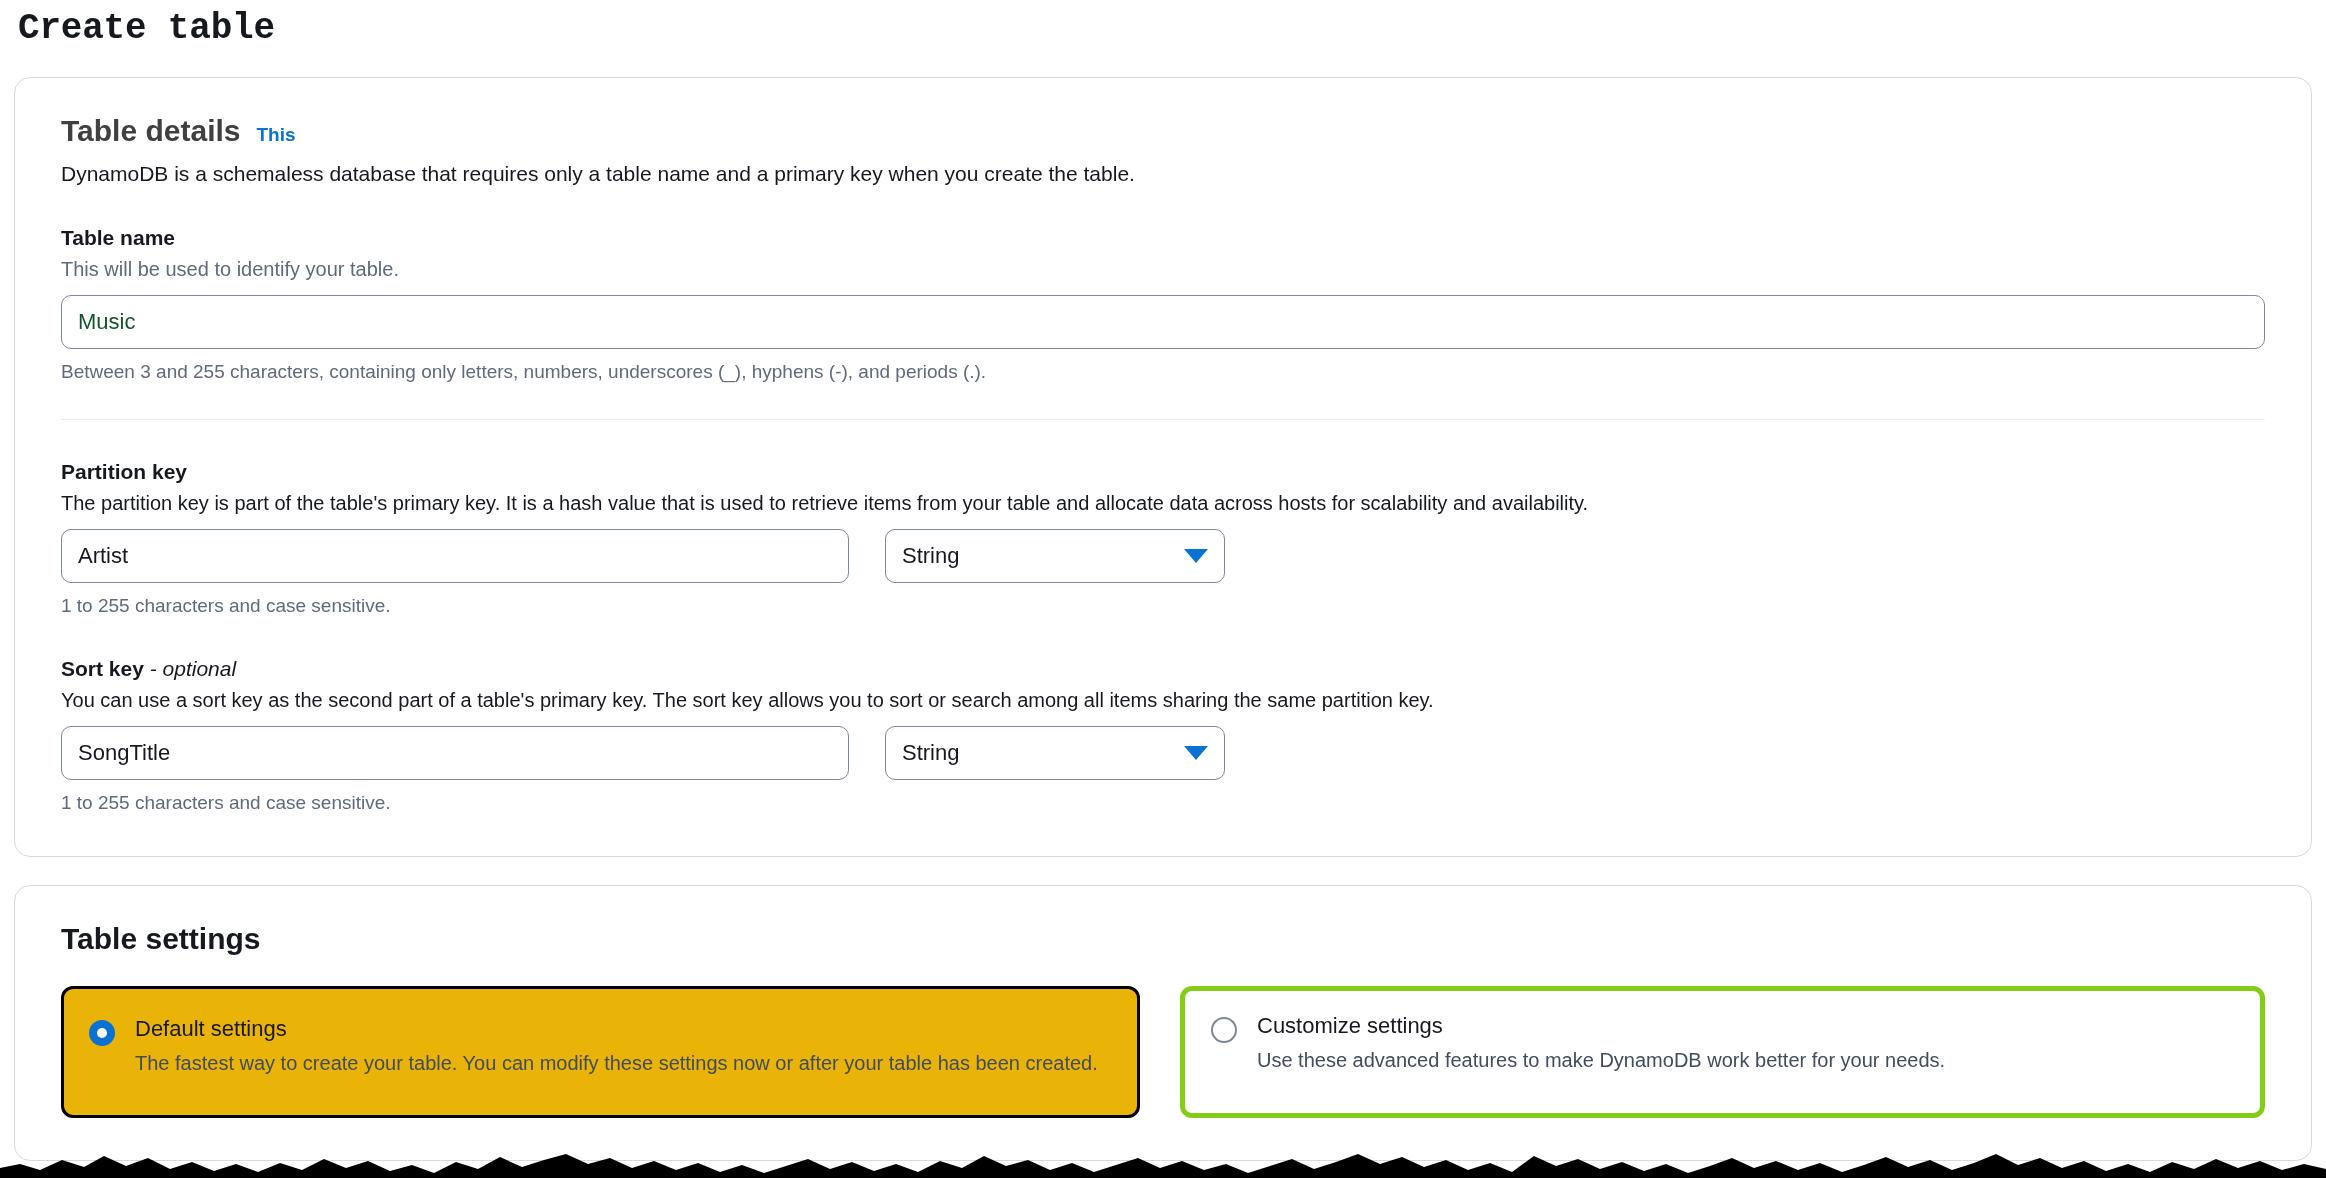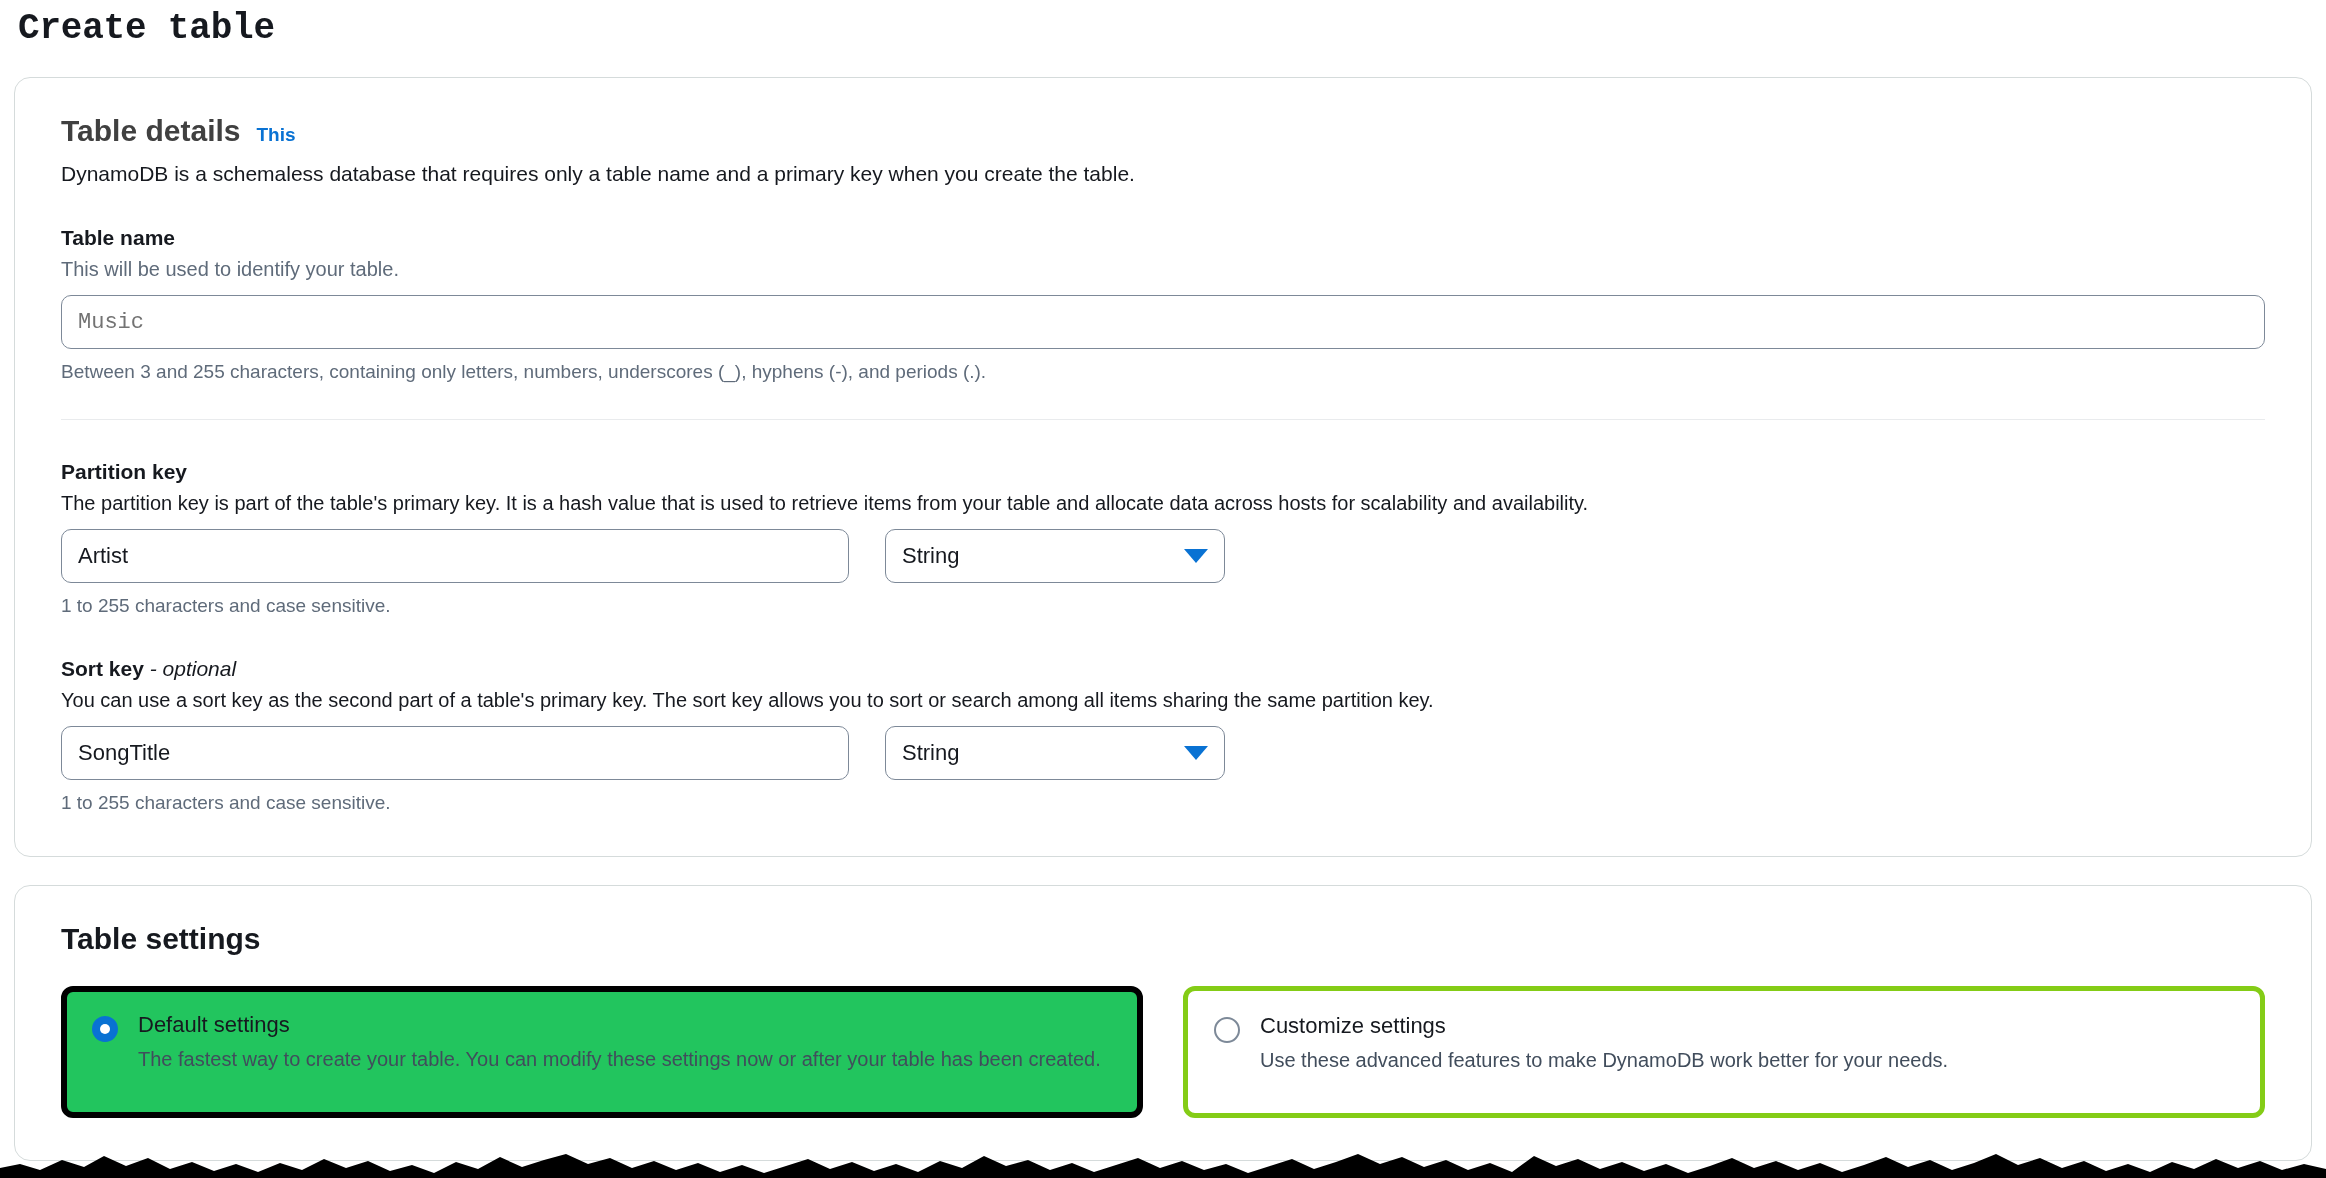--- a/index.html
+++ b/index.html
@@ -80,22 +80,22 @@
     margin-top: 8px;
   }
   .text-input {
     display: block;
     width: 100%;
     height: 54px;
     border: 1px solid #7d8998;
     border-radius: 10px;
     padding: 0 16px;
     font-size: 22px;
-    font-family: Liberation Mono, monospace;
-    color: #737373;
+    font-family: Liberation Sans, sans-serif;
+    color: #14532d;
     background: #ffffff;
     margin-top: 14px;
     outline: none;
   }
   .hint {
     font-size: 19px;
     color: #5f6b7a;
     margin-top: 12px;
   }
   .divider {
@@ -165,23 +165,23 @@
     border-radius: 12px;
     padding: 22px 26px 24px 26px;
     display: flex;
     gap: 20px;
     align-items: flex-start;
     background: #ffffff;
     cursor: pointer;
     min-height: 132px;
   }
   .radio-card.selected {
-    border: 6px solid #000000;
-    background: #22c55e;
-    padding: 20px 25px 23px 25px;
+    border: 3px solid #000000;
+    background: #eab308;
+    padding: 27px 25px 23px 25px;
   }
   .radio-outer {
     width: 26px;
     height: 26px;
     border-radius: 50%;
     border: 2px solid #7d8998;
     background: #ffffff;
     flex: 0 0 auto;
     margin-top: 4px;
     position: relative;

